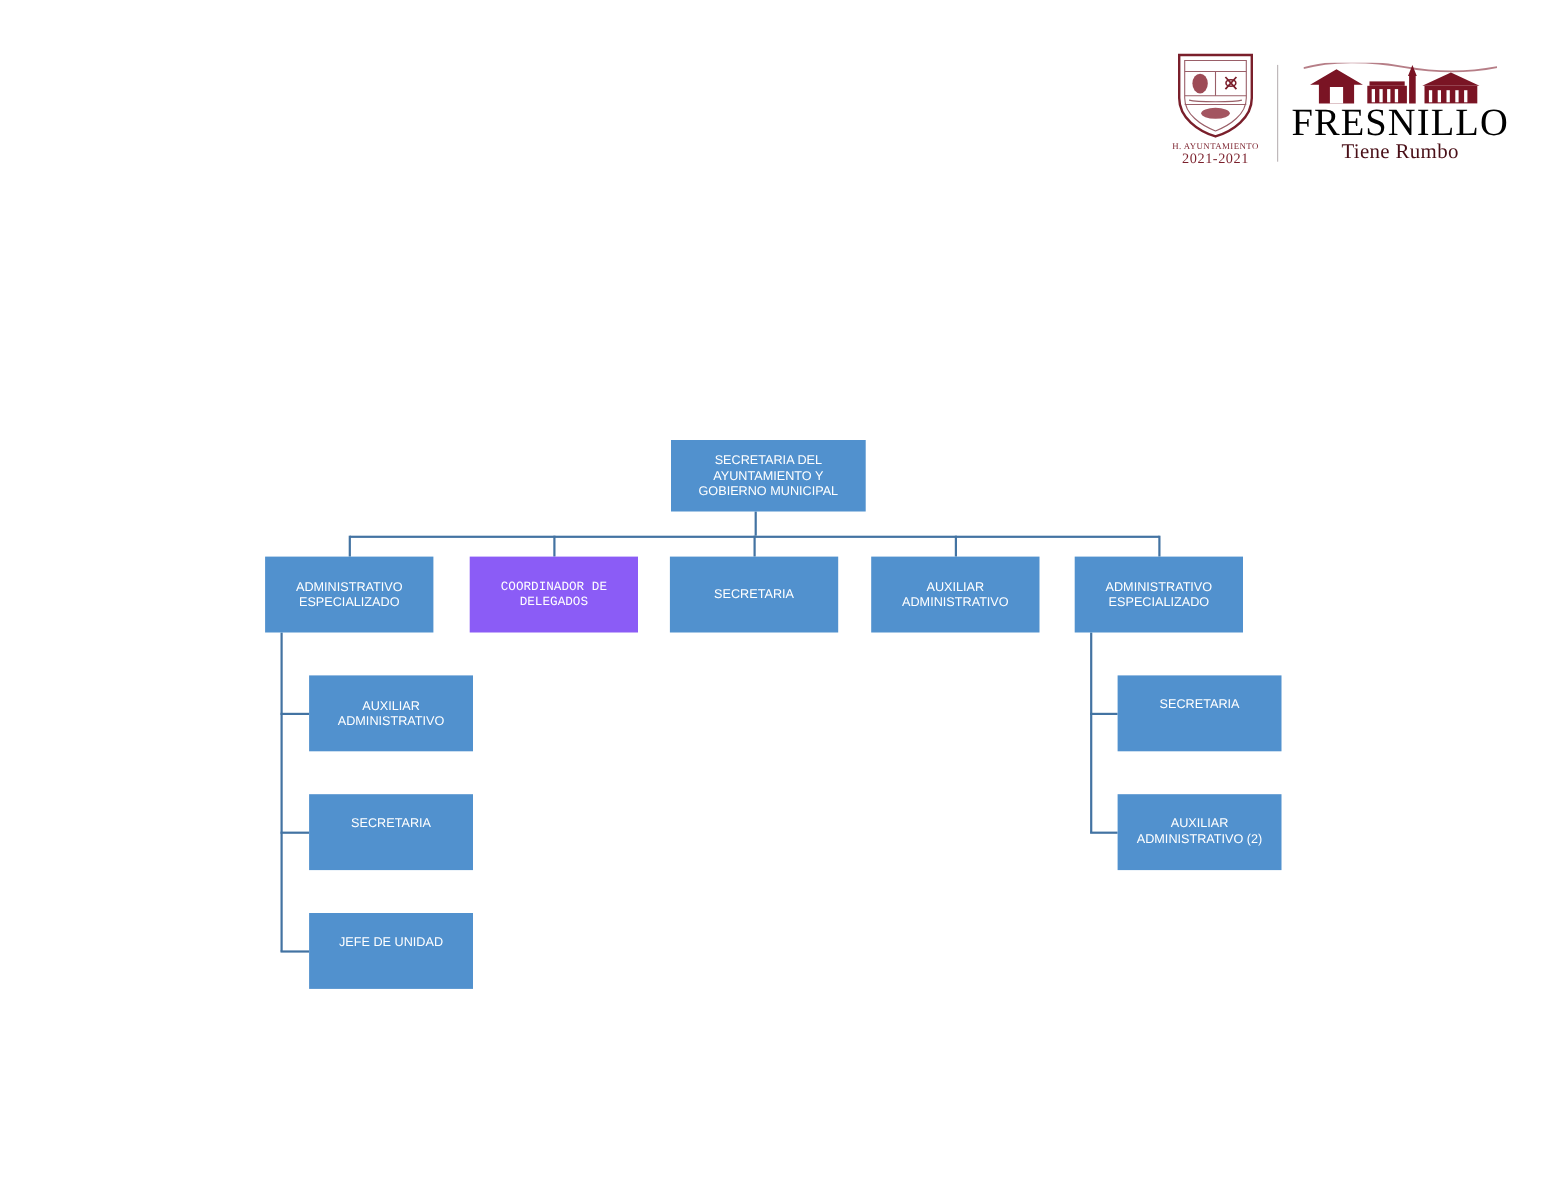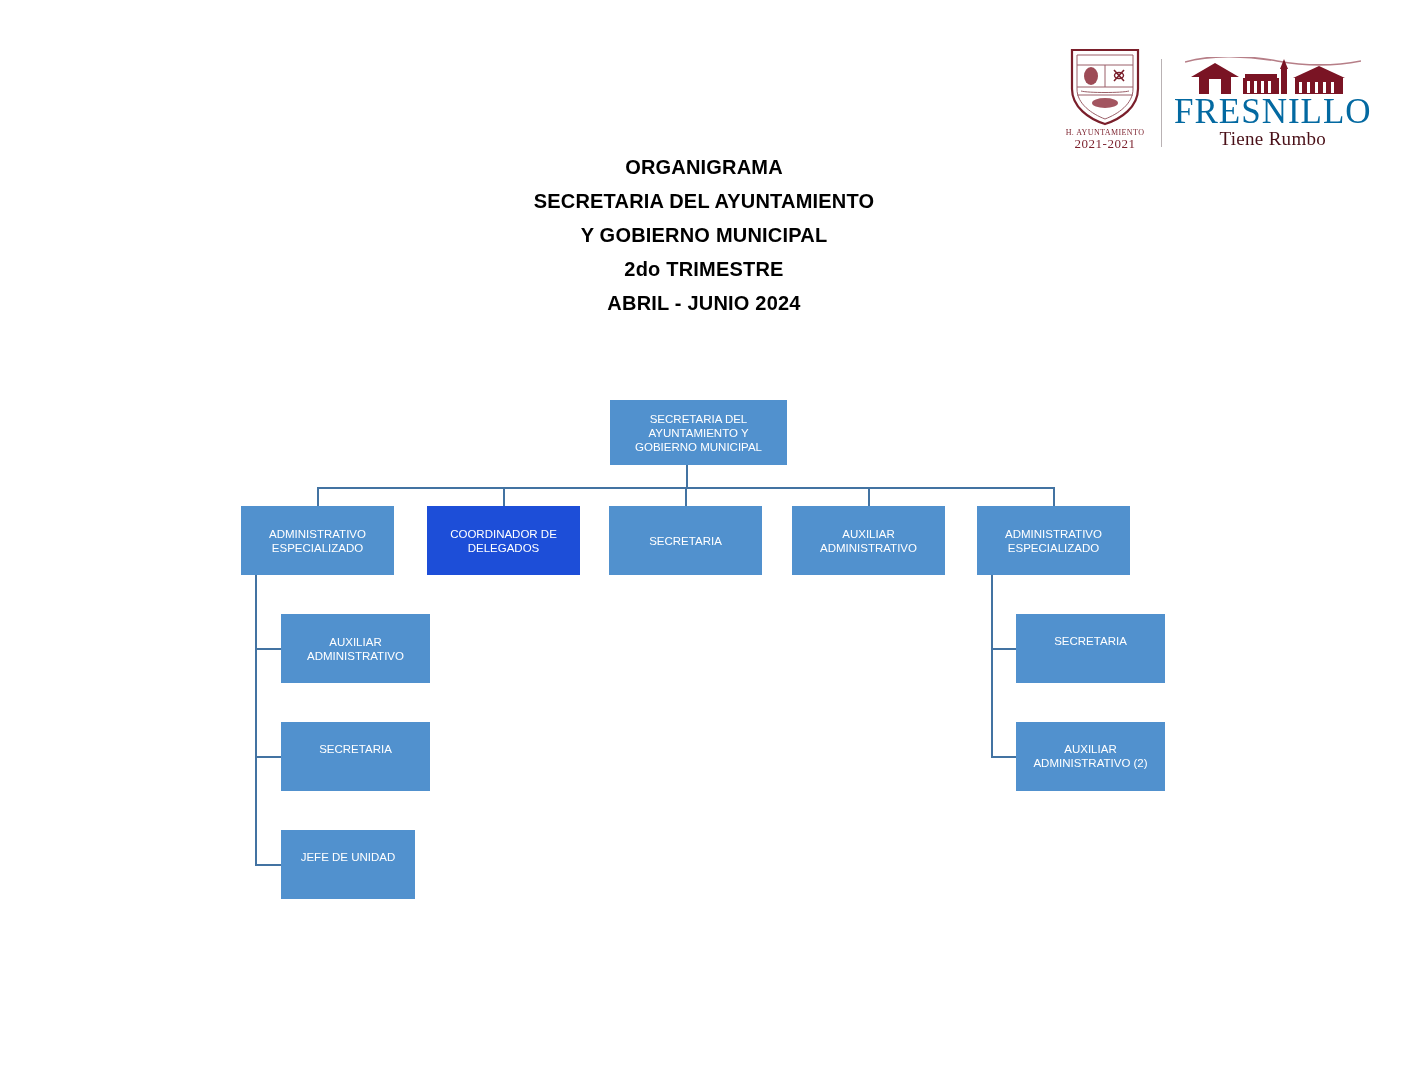--- a/index.html
+++ b/index.html
@@ -63,21 +63,21 @@
   .shield-years {
     font-family: "Liberation Serif", "DejaVu Serif", serif;
     color: #7a1f2b;
     font-size: 13px;
     line-height: 1.05;
     text-align: center;
     letter-spacing: .5px;
   }
   .fresnillo-word {
     font-family: "Liberation Serif", "DejaVu Serif", serif;
-    color: #0369a1;
+    color: #000000;
     font-size: 35px;
     line-height: .96;
     letter-spacing: 1px;
     font-weight: 400;
     text-align: right;
   }
   .fresnillo-slogan {
     font-family: "Liberation Serif", "DejaVu Serif", serif;
     color: #4a1018;
     font-size: 19px;
@@ -197,27 +197,20 @@
           <rect x="146" y="25" width="3" height="11"></rect>
         </g>
         <path d="M0 5 C24 -2 60 -2 92 4 C120 9 150 9 176 4" stroke="#7a1424" stroke-width="1.6" fill="none" opacity=".55"></path>
       </svg>
       <div class="fresnillo-word">FRESNILLO</div>
       <div class="fresnillo-slogan">Tiene Rumbo</div>
     </div>
 
   </div>
 
-  <div id="title-block">
-    <div class="tline">ORGANIGRAMA</div>
-    <div class="tline">SECRETARIA DEL AYUNTAMIENTO</div>
-    <div class="tline">Y GOBIERNO MUNICIPAL</div>
-    <div class="tline">2do TRIMESTRE</div>
-    <div class="tline">ABRIL - JUNIO 2024</div>
-  </div>
 
   <div id="chart">
       <div class="conn v" style="left: 685.5px; top: 465px; height: 22px; background: rgb(67, 115, 162);"></div>
       <div class="conn h" style="left: 317.5px; top: 487px; width: 736px; background: rgb(67, 115, 162);"></div>
       <div class="conn v" style="left: 316.5px; top: 487px; height: 19px; background: rgb(67, 115, 162);"></div>
       <div class="conn v" style="left: 502.5px; top: 487px; height: 19px; background: rgb(67, 115, 162);"></div>
       <div class="conn v" style="left: 684.5px; top: 487px; height: 19px; background: rgb(67, 115, 162);"></div>
       <div class="conn v" style="left: 867.5px; top: 487px; height: 19px; background: rgb(67, 115, 162);"></div>
       <div class="conn v" style="left: 1052.5px; top: 487px; height: 19px; background: rgb(67, 115, 162);"></div>
       <div class="conn v" style="left: 255px; top: 575px; height: 289.5px; background: rgb(67, 115, 162);"></div>
@@ -229,21 +222,21 @@
       <div class="conn h" style="left: 991px; top: 755.5px; width: 25px; background: rgb(67, 115, 162);"></div>
       <div class="node overflow" style="left: 610px; top: 400px; width: 177px; height: 65px; background: rgb(81, 145, 206); color: rgb(255, 255, 255);">
         <span class="label">SECRETARIA DEL
 AYUNTAMIENTO Y
 GOBIERNO MUNICIPAL</span>
       </div>
       <div class="node" style="left: 241px; top: 506px; width: 153px; height: 69px; background: rgb(81, 145, 206); color: rgb(255, 255, 255);">
         <span class="label">ADMINISTRATIVO
 ESPECIALIZADO</span>
       </div>
-      <div class="node" style="left: 427px; top: 506px; width: 153px; height: 69px; background: #1d4ed8; color: rgb(255, 255, 255);">
+      <div class="node" style="left: 427px; top: 506px; width: 153px; height: 69px; background: #8b5cf6; color: rgb(255, 255, 255); font-family: Liberation Mono, monospace;">
         <span class="label">COORDINADOR DE
 DELEGADOS</span>
       </div>
       <div class="node" style="left: 609px; top: 506px; width: 153px; height: 69px; background: rgb(81, 145, 206); color: rgb(255, 255, 255);">
         <span class="label">SECRETARIA</span>
       </div>
       <div class="node" style="left: 792px; top: 506px; width: 153px; height: 69px; background: rgb(81, 145, 206); color: rgb(255, 255, 255);">
         <span class="label">AUXILIAR
 ADMINISTRATIVO</span>
       </div>
@@ -251,21 +244,21 @@
         <span class="label">ADMINISTRATIVO
 ESPECIALIZADO</span>
       </div>
       <div class="node" style="left: 281px; top: 614px; width: 149px; height: 69px; background: rgb(81, 145, 206); color: rgb(255, 255, 255);">
         <span class="label">AUXILIAR
 ADMINISTRATIVO</span>
       </div>
       <div class="node top-text" style="left: 281px; top: 722px; width: 149px; height: 69px; background: rgb(81, 145, 206); color: rgb(255, 255, 255);">
         <span class="label">SECRETARIA</span>
       </div>
-      <div class="node top-text" style="left: 281px; top: 830px; width: 134px; height: 69px; background: rgb(81, 145, 206); color: rgb(255, 255, 255);">
+      <div class="node top-text" style="left: 281px; top: 830px; width: 149px; height: 69px; background: rgb(81, 145, 206); color: rgb(255, 255, 255);">
         <span class="label">JEFE DE UNIDAD</span>
       </div>
       <div class="node top-text" style="left: 1016px; top: 614px; width: 149px; height: 69px; background: rgb(81, 145, 206); color: rgb(255, 255, 255);">
         <span class="label">SECRETARIA</span>
       </div>
       <div class="node top-text" style="left: 1016px; top: 722px; width: 149px; height: 69px; background: rgb(81, 145, 206); color: rgb(255, 255, 255);">
         <span class="label">AUXILIAR
 ADMINISTRATIVO (2)</span>
       </div>
     </div>

